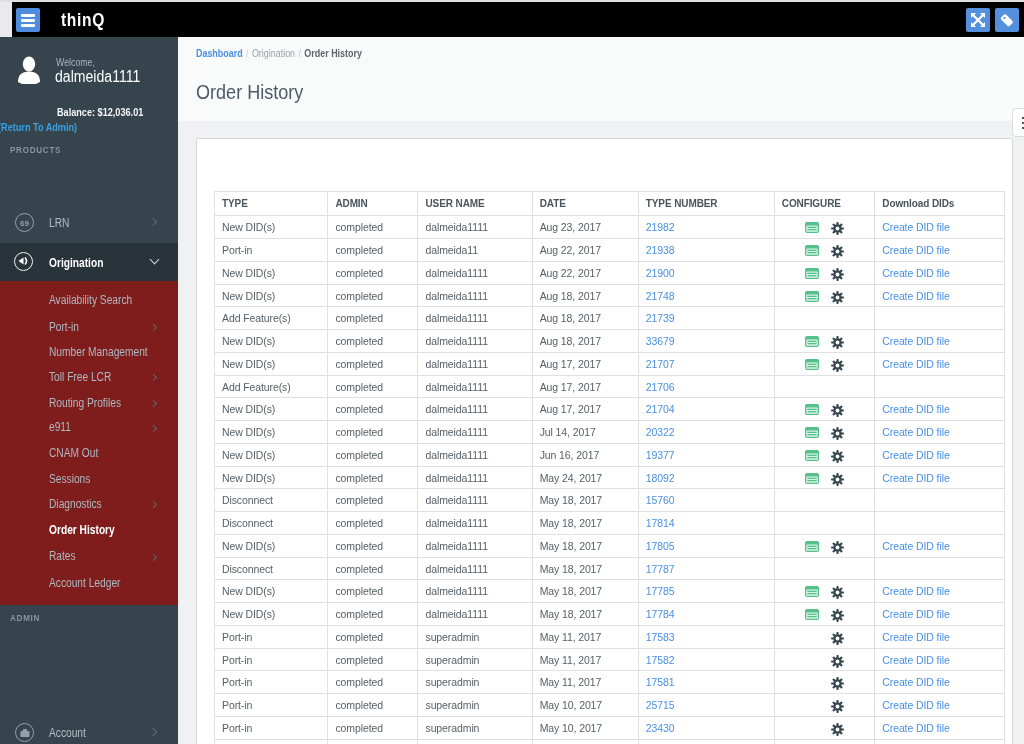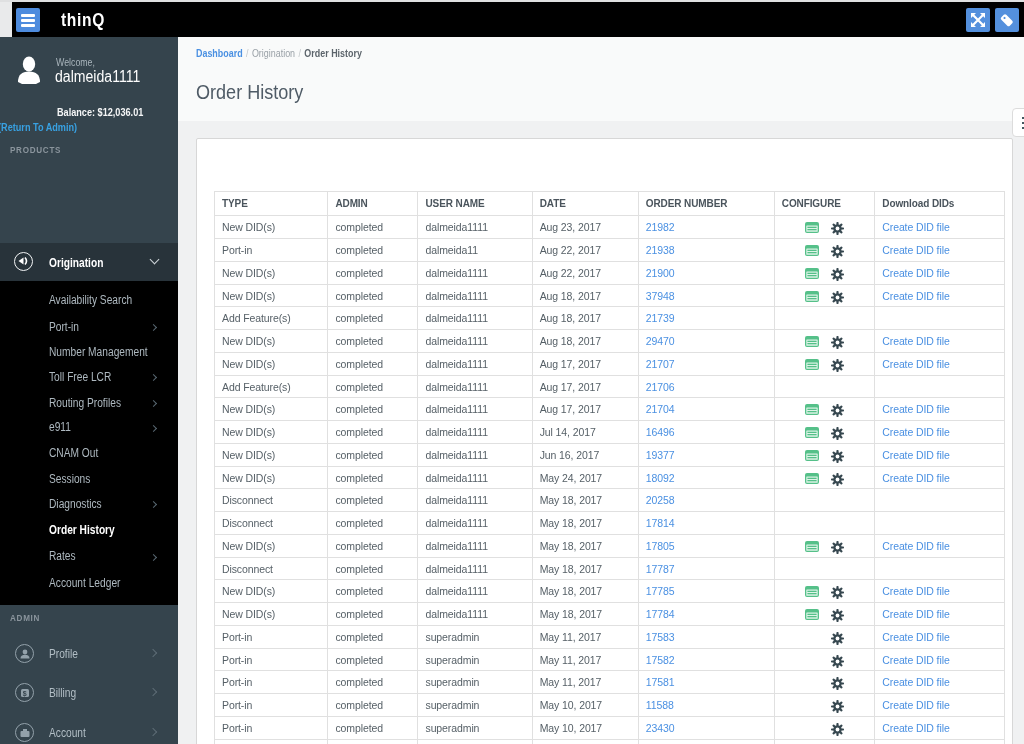--- a/index.html
+++ b/index.html
@@ -13,21 +13,21 @@
 .tbtn { position:absolute; top:6px; width:24px; height:24px; background:#5490dd; border-radius:2px; }
 .tbtn svg { position:absolute; left:4px; top:4px; }
 
 .sidebar { position:absolute; left:0; top:37px; width:178px; height:707px; background:#35444d; }
 .avatar { position:absolute; left:18px; top:19px; width:22px; height:28px; }
 .welcome { position:absolute; left:56px; top:20px; font-size:10px; color:#a9b5bc; transform:scaleX(.88); transform-origin:0 0; }
 .uname { position:absolute; left:55px; top:31px; font-size:16px; color:#fdfdfd; transform:scaleX(.88); transform-origin:0 0; }
 .balance { position:absolute; left:57px; top:69px; font-size:11px; font-weight:700; color:#f5f6f7; transform:scaleX(.83); transform-origin:0 0; }
 .retadmin { position:absolute; left:-2px; top:83.5px; font-size:11px; font-weight:700; color:#38a1e2; transform:scaleX(.83); transform-origin:0 0; }
 .sechead { position:absolute; left:10px; font-size:9px; font-weight:700; letter-spacing:0.8px; color:#8b959d; transform:scaleX(.9); transform-origin:0 0; }
-.subwrap { position:absolute; left:0; top:244px; width:178px; height:324px; background:#000000;text-decoration:underline; }
+.subwrap { position:absolute; left:0; top:244px; width:178px; height:324px; background:#7f1d1d;text-decoration:underline; }
 .acrow { position:absolute; left:0; top:206px; width:178px; height:38px; background:#28333a; }
 .mitem { position:absolute; left:0; width:178px; height:38px; }
 .circ { position:absolute; left:15px; top:10px; width:19px; height:19px; border:1.4px solid #93a1aa; border-radius:50%; }
 .lab { position:absolute; left:49px; top:13px; font-size:12px; color:#b3bfc6; transform:scaleX(.85); transform-origin:0 0; }
 .chev { position:absolute; right:22px; width:6px; height:6px; border-right:1.6px solid #5d6c75; border-bottom:1.6px solid #5d6c75; transform:rotate(-45deg); }
 .chevdn { position:absolute; right:20px; width:7px; height:7px; border-right:1.8px solid #cfd6da; border-bottom:1.8px solid #cfd6da; transform:rotate(45deg); }
 .sitem { position:absolute; left:49px; font-size:12px; color:#aeb9c0; transform:scaleX(.85); transform-origin:0 0; }
 .schev { position:absolute; right:22px; width:5px; height:5px; border-right:1.5px solid #596872; border-bottom:1.5px solid #596872; transform:rotate(-45deg); }
 
 .main { position:absolute; left:178px; top:37px; width:846px; height:707px; background:#f0f1f2; }
@@ -97,20 +97,29 @@
   <svg class="avatar" viewBox="0 0 22 28">
       <ellipse cx="11" cy="8" rx="6.2" ry="7.5" fill="#fff"></ellipse>
       <path d="M0 26 Q0 15.5 11 15.5 Q22 15.5 22 26 Q16 29.5 11 29.5 Q6 29.5 0 26 Z" fill="#fff"></path>
     </svg>
   <div class="welcome">Welcome,</div>
   <div class="uname">dalmeida1111</div>
   <div class="balance">Balance: $12,036.01</div>
   <div class="retadmin">(Return To Admin)</div>
   <div class="sechead" style="top:108px">PRODUCTS</div>
 
+  <div class="mitem" style="top:166px">
+    <div class="circ">
+        <svg width="16" height="16" viewBox="0 0 16 16" style="position:absolute;left:0.5px;top:0.5px">
+          <text x="3" y="11" font-size="8" fill="#93a1aa" font-weight="bold" font-family="Liberation Sans">69</text>
+        </svg>
+      </div>
+    <div class="lab">LRN</div>
+      <div class="chev" style="top:16px"></div>
+  </div>
 
   <div class="acrow">
     <div class="circ" style="left:14px; top:9px; border:1.6px solid #f2f4f5;">
       <svg width="16" height="16" viewBox="0 0 16 16" style="position:absolute;left:0px;top:0px">
           <path d="M3.5 8 L8.5 4.5 L8.5 11.5 Z" fill="#fff"></path>
           <path d="M10 4.5 Q13 8 10 11.5" stroke="#fff" stroke-width="1.6" fill="none"></path>
         </svg>
     </div>
     <div class="lab" style="color:#fff; font-weight:700;">Origination</div>
     <div class="chevdn" style="top:13px"></div>
@@ -131,40 +140,20 @@
     <div class="sitem" style="top:190.8px">Sessions</div>
     <div class="sitem" style="top:216.1px">Diagnostics</div>
       <div class="schev" style="top:221px"></div>
     <div class="sitem" style="top:242.2px; color:#fff; font-weight:700;">Order History</div>
     <div class="sitem" style="top:268.3px">Rates</div>
       <div class="schev" style="top:274px"></div>
     <div class="sitem" style="top:294.5px">Account Ledger</div>
   </div>
 
   <div class="sechead" style="top:576px">ADMIN</div>
-  <div class="mitem" style="top:597px">
-    <div class="circ">
-        <svg width="16" height="16" viewBox="0 0 16 16" style="position:absolute;left:0.5px;top:0.5px">
-          <circle cx="8" cy="6" r="2.4" fill="#93a1aa"></circle>
-          <path d="M3.5 12.5 Q3.5 8.8 8 8.8 Q12.5 8.8 12.5 12.5 Z" fill="#93a1aa"></path>
-        </svg>
-      </div>
-    <div class="lab">Profile</div>
-      <div class="chev" style="top:16px"></div>
-  </div>
-  <div class="mitem" style="top:636px">
-    <div class="circ">
-        <svg width="16" height="16" viewBox="0 0 16 16" style="position:absolute;left:0.5px;top:0.5px">
-          <rect x="4" y="4" width="8" height="8" rx="1.5" fill="#93a1aa"></rect>
-          <text x="5.8" y="10.5" font-size="7" fill="#35444d" font-weight="bold" font-family="Liberation Sans">$</text>
-        </svg>
-      </div>
-    <div class="lab">Billing</div>
-      <div class="chev" style="top:16px"></div>
-  </div>
   <div class="mitem" style="top:676px">
     <div class="circ">
         <svg width="16" height="16" viewBox="0 0 16 16" style="position:absolute;left:0.5px;top:0.5px">
           <rect x="3.5" y="6" width="9" height="6" rx="1" fill="#93a1aa"></rect>
           <rect x="6" y="4" width="4" height="2.5" fill="#93a1aa"></rect>
         </svg>
       </div>
     <div class="lab">Account</div>
       <div class="chev" style="top:16px"></div>
   </div>
@@ -191,21 +180,21 @@
           <col style="width:136px">
           <col style="width:100.5px">
           <col style="width:129.7px">
         </colgroup>
       <tbody>
           <tr>
             <th>TYPE</th>
             <th>ADMIN</th>
             <th>USER NAME</th>
             <th>DATE</th>
-            <th>ORDER NUMBER</th>
+            <th>TYPE NUMBER</th>
             <th>CONFIGURE</th>
             <th>Download DIDs</th>
           </tr>
       <tr>
             <td>New DID(s)</td>
             <td>completed</td>
             <td>dalmeida1111</td>
             <td>Aug 23, 2017</td>
             <td class="blue">21982</td>
             <td class="cfg">
@@ -290,21 +279,21 @@
                 </svg>
               </div>
             </td>
             <td><a class="blue">Create DID file</a></td>
           </tr>
       <tr>
             <td>New DID(s)</td>
             <td>completed</td>
             <td>dalmeida1111</td>
             <td>Aug 18, 2017</td>
-            <td class="blue">37948</td>
+            <td class="blue">21748</td>
             <td class="cfg">
               <div class="icons">
                 <svg class="gicon" width="14" height="11" viewBox="0 0 14 11">
                   <rect x="0" y="0" width="14" height="11" rx="2" fill="#55c089"></rect>
                   <rect x="1.3" y="3.4" width="11.4" height="6.3" rx="0.5" fill="#dff4e8"></rect>
                   <rect x="2.4" y="4.7" width="9.2" height="1.3" fill="#55c089"></rect>
                   <rect x="2.4" y="7" width="9.2" height="1.3" fill="#55c089"></rect>
                 </svg>
                 <svg class="gear" width="13" height="13" viewBox="0 0 13 13">
                   <rect x="5.4" y="0" width="2.2" height="3" rx="0.8" fill="#36474f" transform="rotate(0 6.5 6.5)"></rect>
@@ -331,21 +320,21 @@
             <td class="cfg">
               <div class="icons"></div>
             </td>
             <td></td>
           </tr>
       <tr>
             <td>New DID(s)</td>
             <td>completed</td>
             <td>dalmeida1111</td>
             <td>Aug 18, 2017</td>
-            <td class="blue">29470</td>
+            <td class="blue">33679</td>
             <td class="cfg">
               <div class="icons">
                 <svg class="gicon" width="14" height="11" viewBox="0 0 14 11">
                   <rect x="0" y="0" width="14" height="11" rx="2" fill="#55c089"></rect>
                   <rect x="1.3" y="3.4" width="11.4" height="6.3" rx="0.5" fill="#dff4e8"></rect>
                   <rect x="2.4" y="4.7" width="9.2" height="1.3" fill="#55c089"></rect>
                   <rect x="2.4" y="7" width="9.2" height="1.3" fill="#55c089"></rect>
                 </svg>
                 <svg class="gear" width="13" height="13" viewBox="0 0 13 13">
                   <rect x="5.4" y="0" width="2.2" height="3" rx="0.8" fill="#36474f" transform="rotate(0 6.5 6.5)"></rect>
@@ -432,21 +421,21 @@
                 </svg>
               </div>
             </td>
             <td><a class="blue">Create DID file</a></td>
           </tr>
       <tr>
             <td>New DID(s)</td>
             <td>completed</td>
             <td>dalmeida1111</td>
             <td>Jul 14, 2017</td>
-            <td class="blue">16496</td>
+            <td class="blue">20322</td>
             <td class="cfg">
               <div class="icons">
                 <svg class="gicon" width="14" height="11" viewBox="0 0 14 11">
                   <rect x="0" y="0" width="14" height="11" rx="2" fill="#55c089"></rect>
                   <rect x="1.3" y="3.4" width="11.4" height="6.3" rx="0.5" fill="#dff4e8"></rect>
                   <rect x="2.4" y="4.7" width="9.2" height="1.3" fill="#55c089"></rect>
                   <rect x="2.4" y="7" width="9.2" height="1.3" fill="#55c089"></rect>
                 </svg>
                 <svg class="gear" width="13" height="13" viewBox="0 0 13 13">
                   <rect x="5.4" y="0" width="2.2" height="3" rx="0.8" fill="#36474f" transform="rotate(0 6.5 6.5)"></rect>
@@ -522,21 +511,21 @@
                 </svg>
               </div>
             </td>
             <td><a class="blue">Create DID file</a></td>
           </tr>
       <tr>
             <td>Disconnect</td>
             <td>completed</td>
             <td>dalmeida1111</td>
             <td>May 18, 2017</td>
-            <td class="blue">20258</td>
+            <td class="blue">15760</td>
             <td class="cfg">
               <div class="icons"></div>
             </td>
             <td></td>
           </tr>
       <tr>
             <td>Disconnect</td>
             <td>completed</td>
             <td>dalmeida1111</td>
             <td>May 18, 2017</td>
@@ -717,21 +706,21 @@
                 </svg>
               </div>
             </td>
             <td><a class="blue">Create DID file</a></td>
           </tr>
       <tr>
             <td>Port-in</td>
             <td>completed</td>
             <td>superadmin</td>
             <td>May 10, 2017</td>
-            <td class="blue">11588</td>
+            <td class="blue">25715</td>
             <td class="cfg">
               <div class="icons">
                 <svg class="gear" width="13" height="13" viewBox="0 0 13 13">
                   <rect x="5.4" y="0" width="2.2" height="3" rx="0.8" fill="#36474f" transform="rotate(0 6.5 6.5)"></rect>
                   <rect x="5.4" y="0" width="2.2" height="3" rx="0.8" fill="#36474f" transform="rotate(45 6.5 6.5)"></rect>
                   <rect x="5.4" y="0" width="2.2" height="3" rx="0.8" fill="#36474f" transform="rotate(90 6.5 6.5)"></rect>
                   <rect x="5.4" y="0" width="2.2" height="3" rx="0.8" fill="#36474f" transform="rotate(135 6.5 6.5)"></rect>
                   <rect x="5.4" y="0" width="2.2" height="3" rx="0.8" fill="#36474f" transform="rotate(180 6.5 6.5)"></rect>
                   <rect x="5.4" y="0" width="2.2" height="3" rx="0.8" fill="#36474f" transform="rotate(225 6.5 6.5)"></rect>
                   <rect x="5.4" y="0" width="2.2" height="3" rx="0.8" fill="#36474f" transform="rotate(270 6.5 6.5)"></rect>

